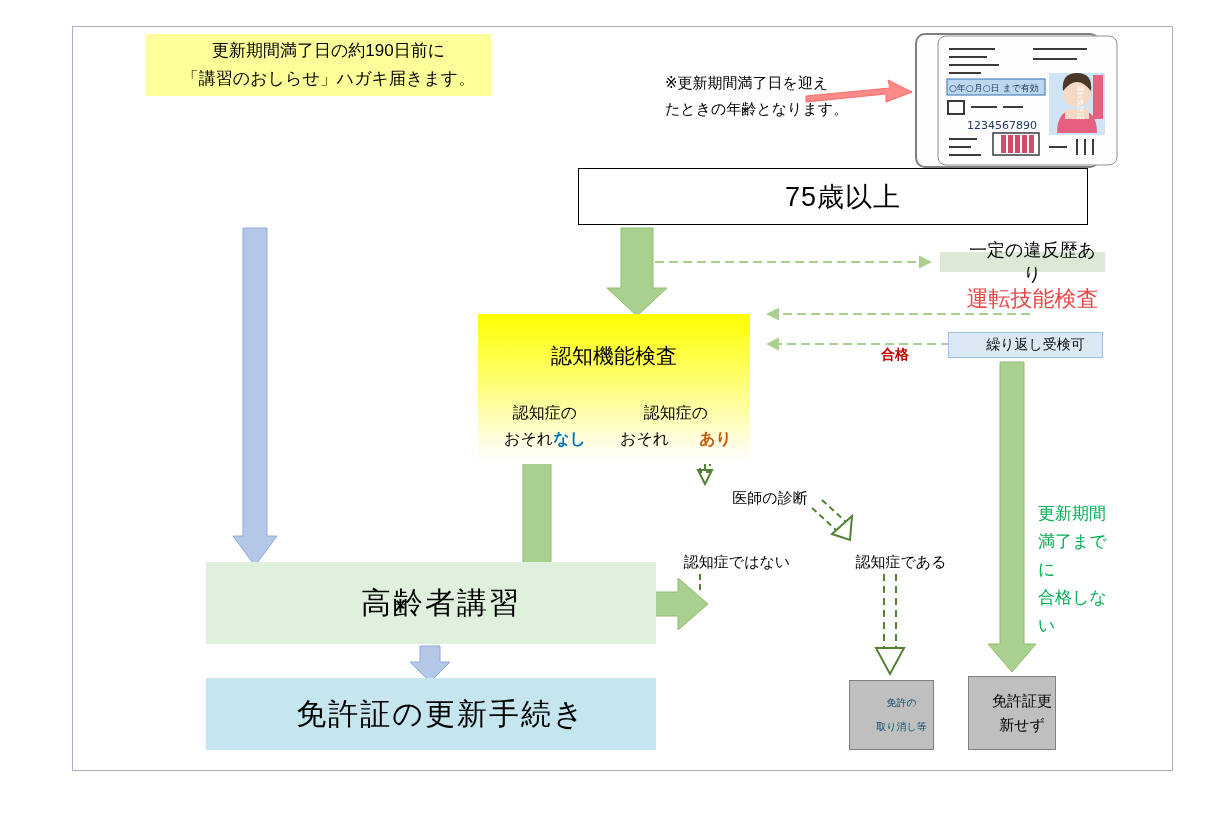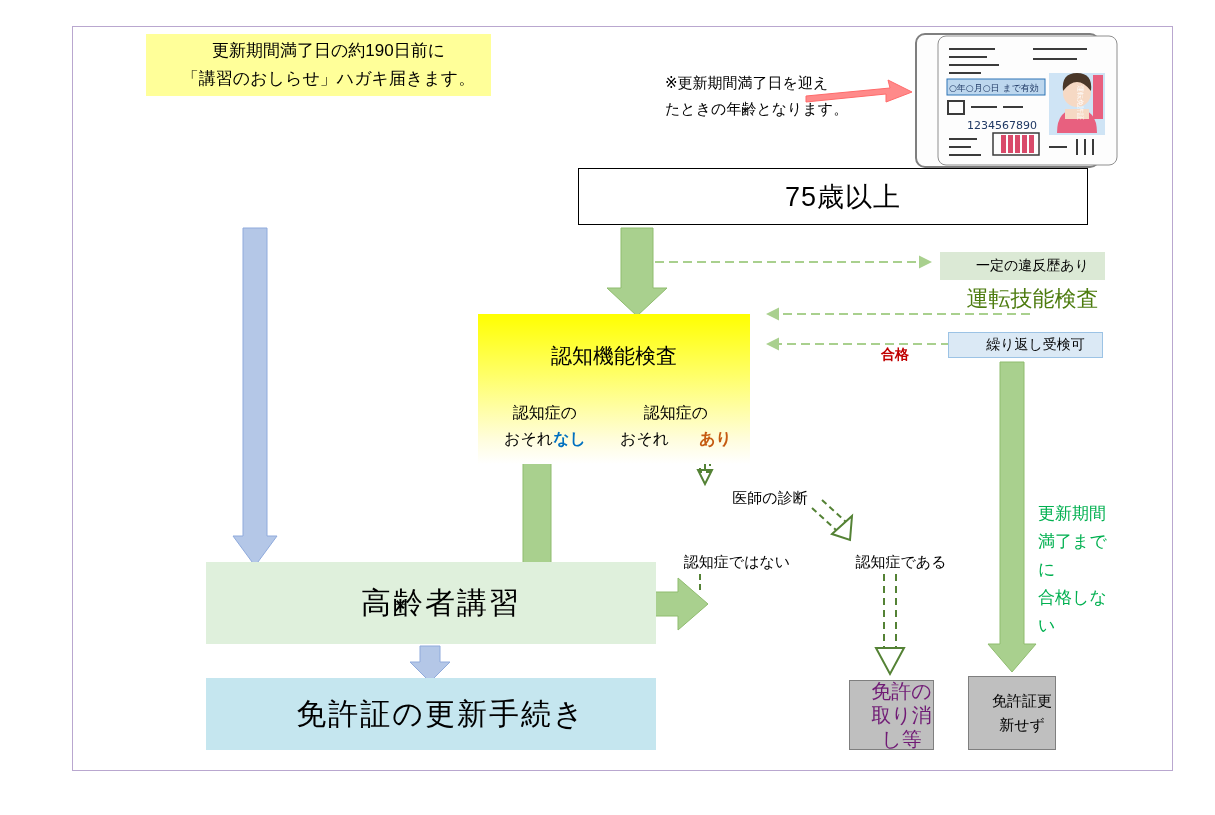--- a/index.html
+++ b/index.html
@@ -76,27 +76,27 @@
     font-size:16px;line-height:26px;color:#000;
   }
   .cog-right{
     position:absolute;left:138px;top:86px;width:120px;text-align:center;
     font-size:16px;line-height:26px;color:#000;
   }
   .blue-word{color:#0070c0;font-weight:bold;}
   .orange-word{color:#c55a11;font-weight:bold;margin-left:30px;}
 
   .box-violation{
-    left:940px;top:252px;width:165px;height:28px;
+    left:940px;top:252px;width:165px;height:20px;
     background:#dbe9d5;border:none;
-    font-size:14px;color:#000;
+    font-size:18px;color:#000;
   }
   .label-skill{
     left:935px;top:282px;width:175px;height:34px;
-    font-size:22px;color:#4d7c0f;border:none;background:transparent;
+    font-size:22px;color:#ef4444;border:none;background:transparent;
   }
   .box-retake{
     left:948px;top:332px;width:155px;height:26px;
     background:#dbe9f5;border:1px solid #9cc3e5;
     font-size:14px;color:#000;
   }
   .label-pass{
     left:845px;top:301px;width:80px;height:26px;
     font-size:14px;font-weight:bold;color:#c00000;
     border:none;background:transparent;margin-top:41px;
@@ -109,21 +109,21 @@
   }
   .box-renew{
     left:206px;top:678px;width:450px;height:72px;
     background:#c5e6ef;border:none;
     font-size:30px;color:#000;letter-spacing:2px;
   }
 
   .box-cancel{
     left:849px;top:680px;width:85px;height:70px;
     background:#bfbfbf;border:1px solid #7f7f7f;
-    font-size:20px;line-height:24px;color:#701a75;
+    font-size:10px;line-height:24px;color:#0c4a6e;
   }
   .box-norenew{
     left:968px;top:676px;width:88px;height:74px;
     background:#bfbfbf;border:1px solid #7f7f7f;
     font-size:15px;line-height:24px;color:#000;
   }
 
   .plain-label{
     border:none;background:transparent;color:#000;
   }

